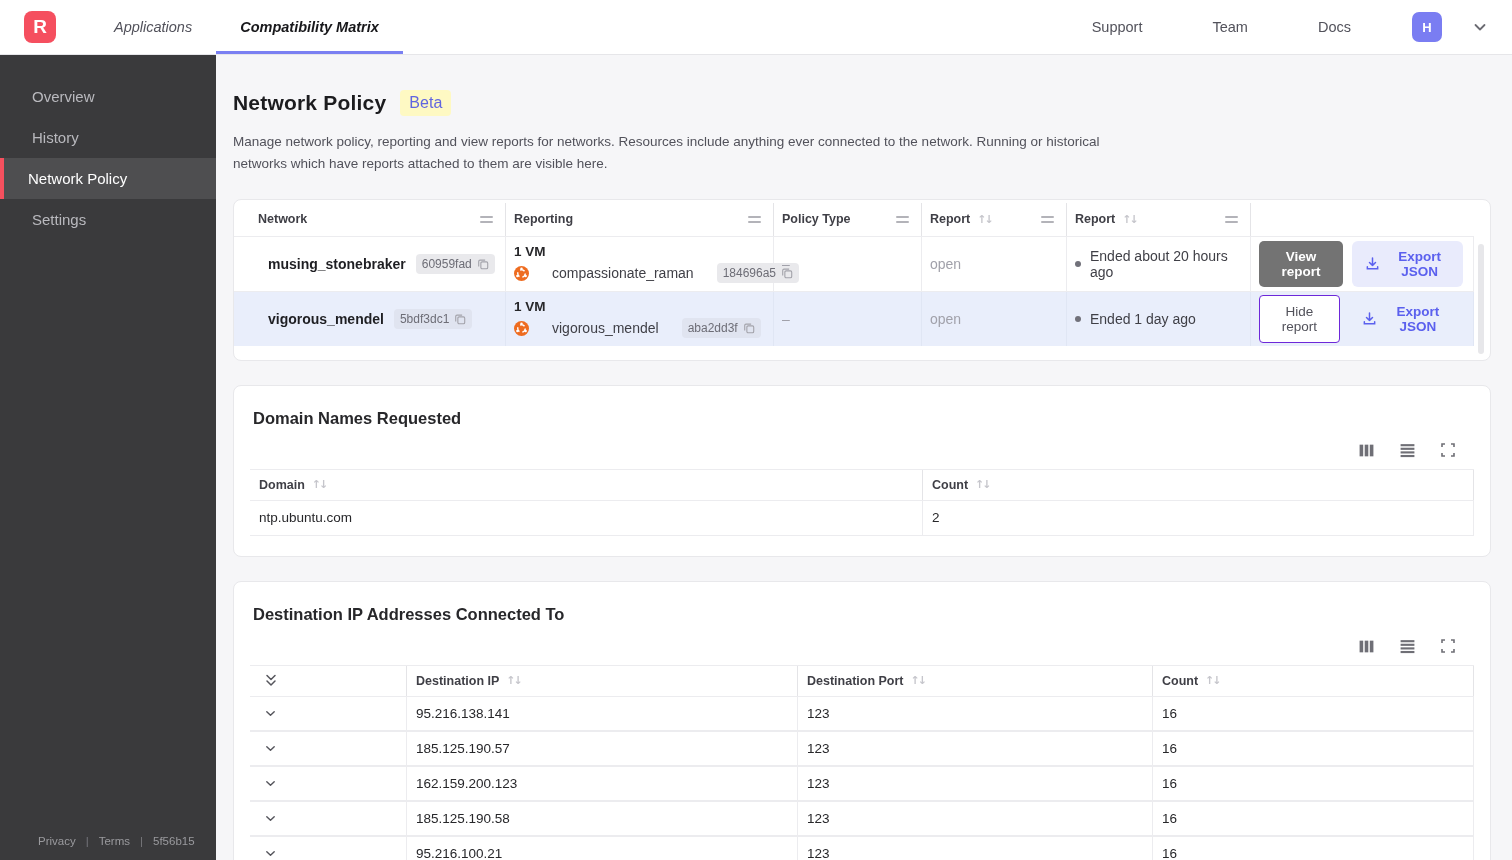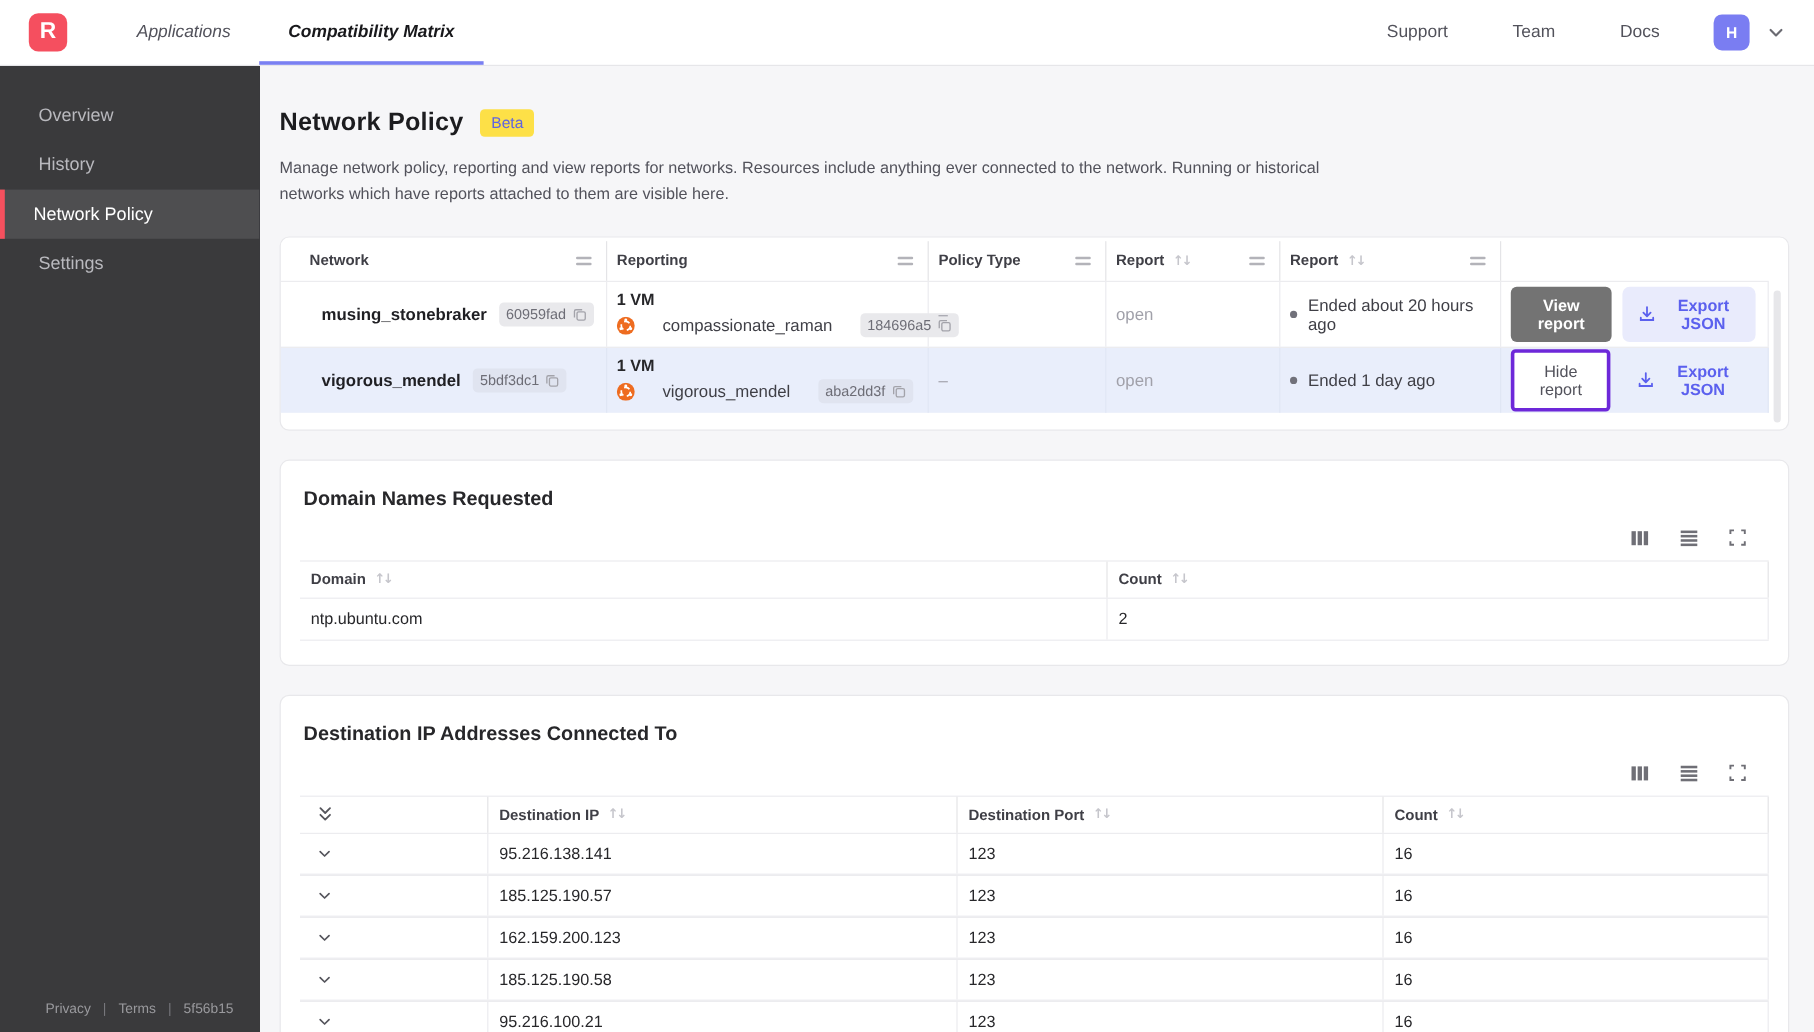--- a/index.html
+++ b/index.html
@@ -9,21 +9,21 @@
   
   .topnav { position:fixed; top:0; left:0; right:0; height:55px; background:#fff;
     border-bottom:1px solid #e6e6e9; display:flex; align-items:center; z-index:20; }
   .logo { width:32px; height:32px; background:#f54f5f; border-radius:8px; color:#fff;
     font-weight:bold; font-size:19px; display:flex; align-items:center; justify-content:center;
     margin:0 34px 0 24px; }
   .nav-tabs { display:flex; height:100%;font-style:italic; }
   .nav-tab { display:flex; align-items:center; padding:0 24px; font-size:14.5px;
     color:#52525b; cursor:pointer; border-bottom:3px solid transparent; padding-top:3px; }
   .nav-tab.active { color:#18181b; font-weight:bold; border-bottom-color:#7a80f2; }
-  .nav-right { margin-left:auto; display:flex; align-items:center; gap:8px; padding-right:24px; }
+  .nav-right { margin-left:auto; display:flex; align-items:center; gap:24px; padding-right:24px; }
   .nav-link { font-size:14.5px; color:#52525b; padding:0 23px; cursor:pointer; }
   .avatar { width:30px; height:30px; border-radius:7px; background:#7a7df2; color:#fff;
     font-size:13px; font-weight:bold; display:flex; align-items:center; justify-content:center; margin-left:14px; }
   .avatar-chevron { color:#6b6b72; margin-left:6px; display:flex; }
 
   
   .sidebar { position:fixed; top:55px; left:0; bottom:0; width:216px; background:#3a3a3c;
     display:flex; flex-direction:column; z-index:10; }
   .sidebar-items { padding-top:21px; }
   .side-item { height:41px; display:flex; align-items:center; padding-left:28px;
@@ -32,21 +32,21 @@
   .side-footer { margin-top:auto; padding:0 16px 13px 38px; display:flex; align-items:center;
     gap:10px; font-size:11.5px; color:#9a9a9e; }
   .side-footer .sep { color:#77777c; }
   .side-footer span[data-interactable="true"] { cursor:pointer; }
 
   
   .main { position:absolute; top:55px; left:216px; width:1296px; height:805px;
     padding:35px 21px 0 17px; background:#f6f6f8; overflow:hidden; }
   .page-head { display:flex; align-items:center; gap:14px; margin-bottom:15px; }
   .page-title { font-size:21px; font-weight:bold; color:#1c1c1f; letter-spacing:.2px; }
-  .beta-badge { background:#fde047; color:#6065e0; font-size:13px; padding:4px 9px; border-radius:4px; }
+  .beta-badge { background:#fef9c3; color:#6065e0; font-size:16px; padding:4px 9px; border-radius:4px; }
   .page-desc { font-size:13.5px; color:#52525b; line-height:1.65; max-width:885px; margin-bottom:23px; }
 
   .card { background:#fff; border:1px solid #e8e8eb; border-radius:8px; margin-bottom:24px; position:relative; }
 
   
   .net-table { padding:3px 16px 14px 0; }
   .net-grid { display:grid; grid-template-columns:272px 268px 148px 145px 184px 1fr; }
   .nh-cell { height:33px; display:flex; align-items:center; padding:0 10px 0 8px;
     border-right:1px solid #e4e4e7; font-size:12.5px; font-weight:bold; color:#3f3f46; cursor:pointer; }
   .nh-cell:first-child { padding-left:24px; }
@@ -66,21 +66,21 @@
   .copy-btn { display:inline-flex; cursor:pointer; color:#a3a3aa; }
   .res-cell { flex-direction:column; align-items:flex-start !important; justify-content:center; gap:4px; }
   .res-count { font-size:13.5px; font-weight:bold; color:#27272a; }
   .res-line { display:flex; align-items:center; gap:23px; font-size:14px; color:#3f3f46;text-align:center; }
   .muted { color:#a1a1aa; }
   .status-cell { gap:9px; font-size:13px; color:#3f3f46; }
   .dot { width:6px; height:6px; border-radius:50%; background:#71717a; flex:0 0 auto; }
   .report-cell { gap:9px; }
   .btn-primary { background:#737373; color:#fff; border:none; border-radius:5px;
     padding:8px 13px; font-size:13.5px; font-weight:bold; cursor:pointer; font-family:inherit; }
-  .btn-outline { background:#fff; color:#52525b; border:3px solid #6d28d9; border-radius:4px;
+  .btn-outline { background:#fff; color:#52525b; border:1px solid #6d28d9; border-radius:4px;
     padding:8px 12px; font-size:13.5px; cursor:pointer; font-family:inherit; }
   .export-btn { display:inline-flex; align-items:center; gap:9px; background:#e9ebfc; color:#5b60ee;
     font-size:13.5px; font-weight:bold; border:none; border-radius:6px; padding:8px 13px; cursor:pointer; font-family:inherit; }
   .export-btn.flat { background:transparent; }
   .scroll-track { position:absolute; right:6px; top:44px; width:6px; height:110px; background:#e7e7ea; border-radius:3px; }
 
   
   .card h2 { font-size:16.5px; font-weight:bold; color:#27272a; padding:23px 0 0 19px; }
   .card-toolbar { display:flex; justify-content:flex-end; gap:24px; padding:14px 34px 10px 0; }
   .tool-icon { color:#6f6f76; cursor:pointer; display:flex; }

